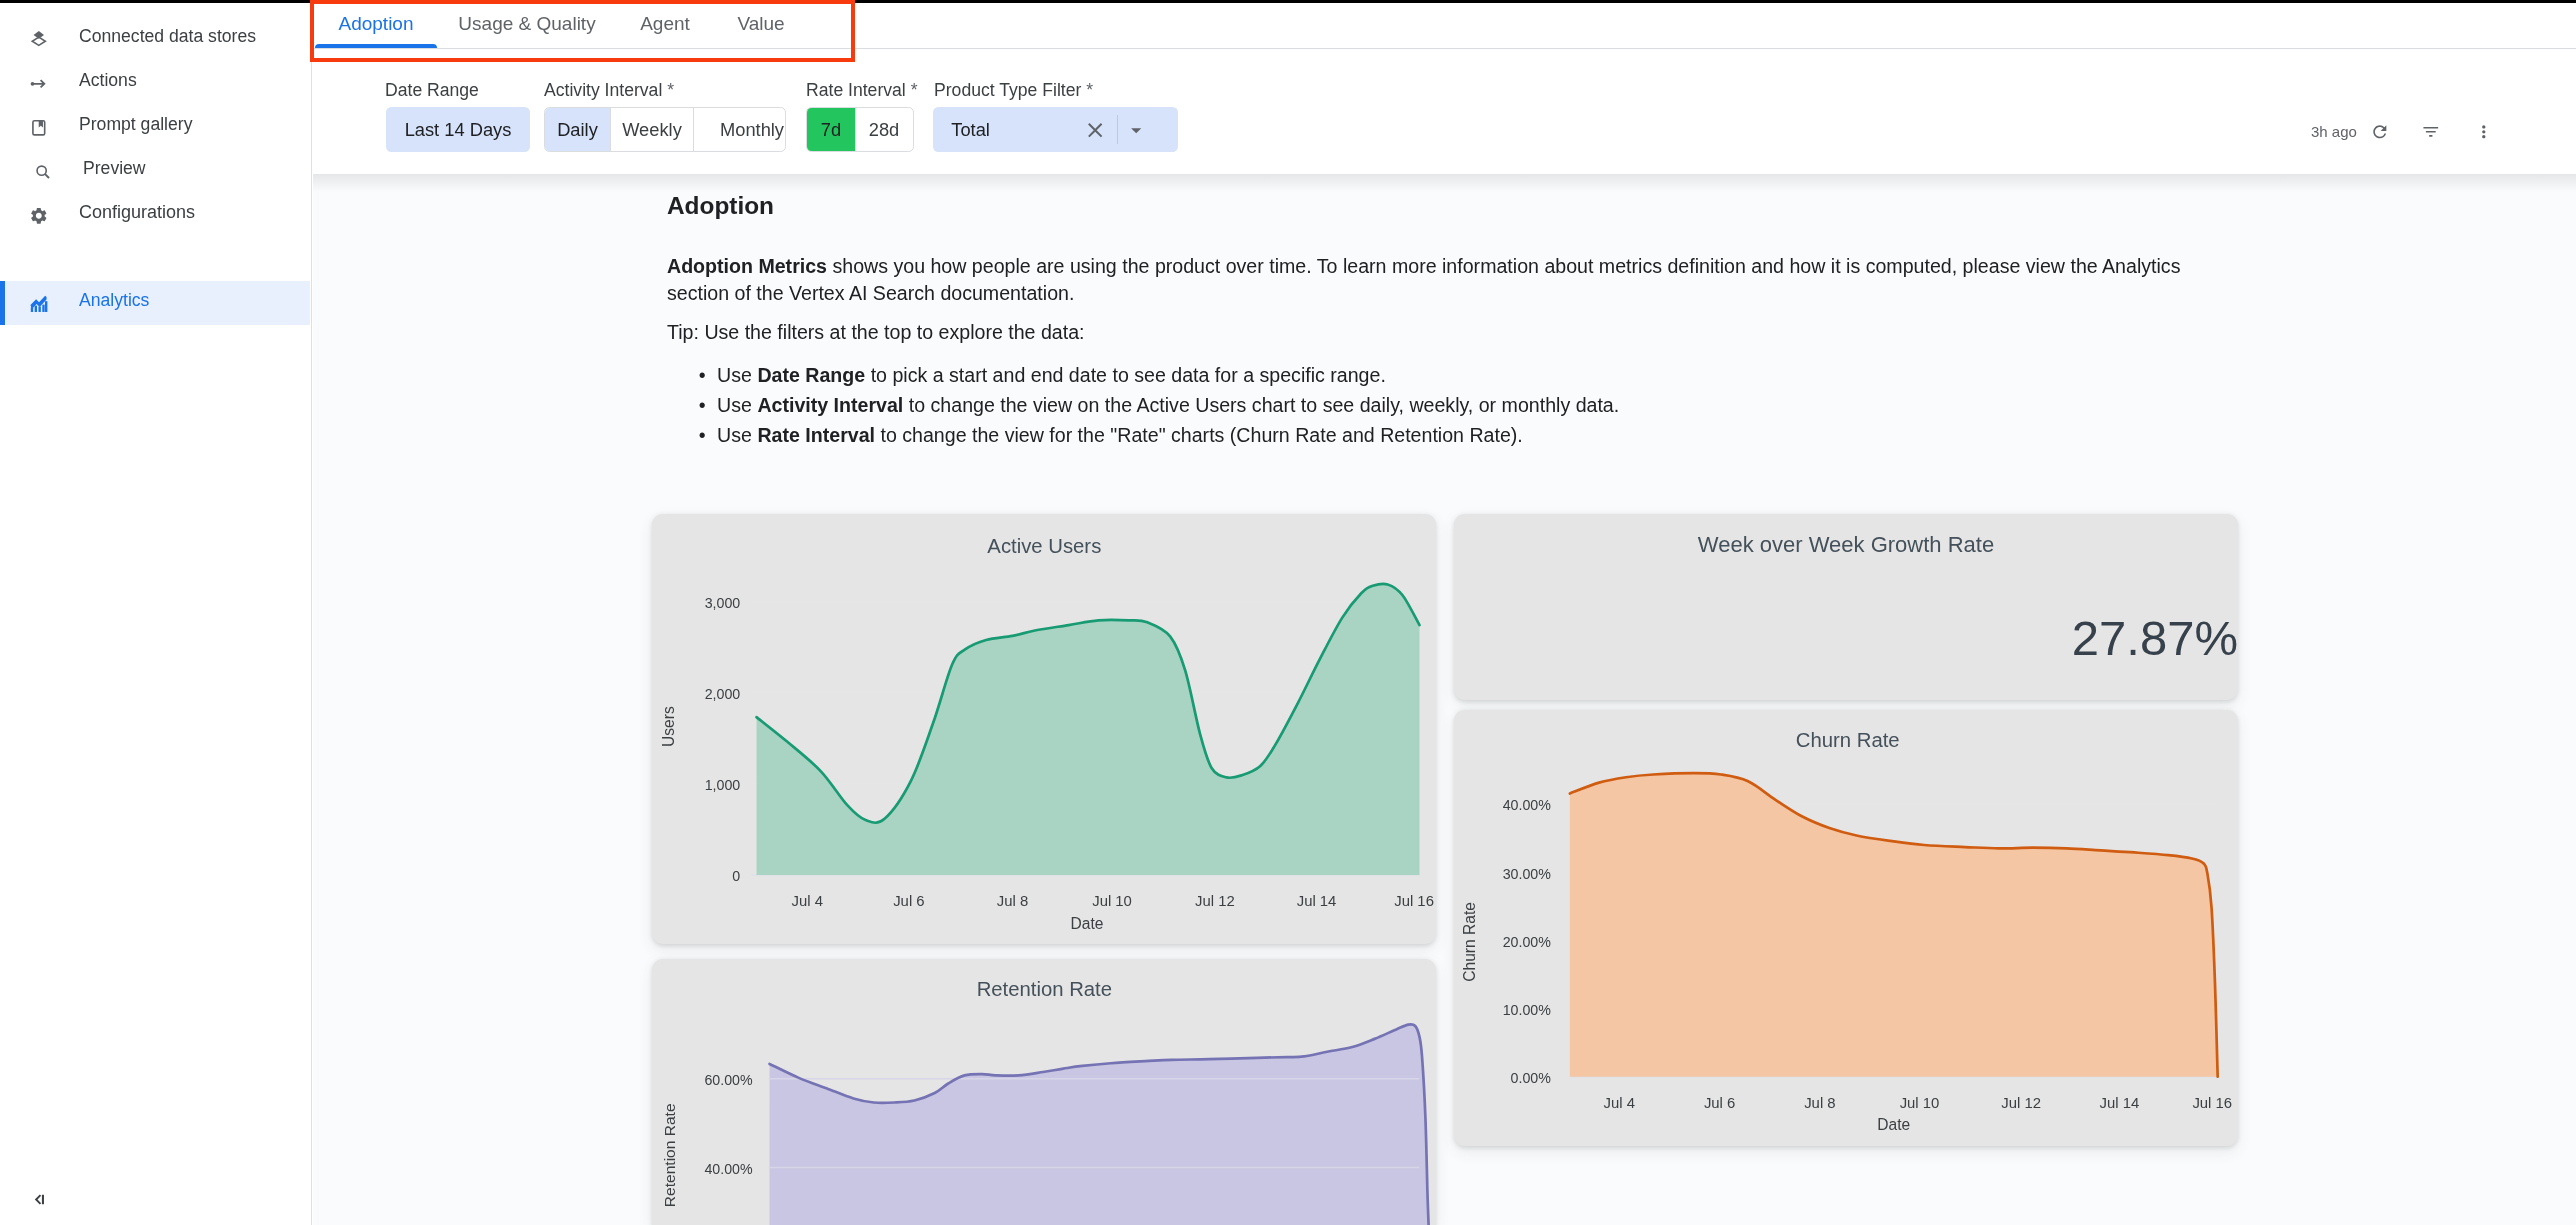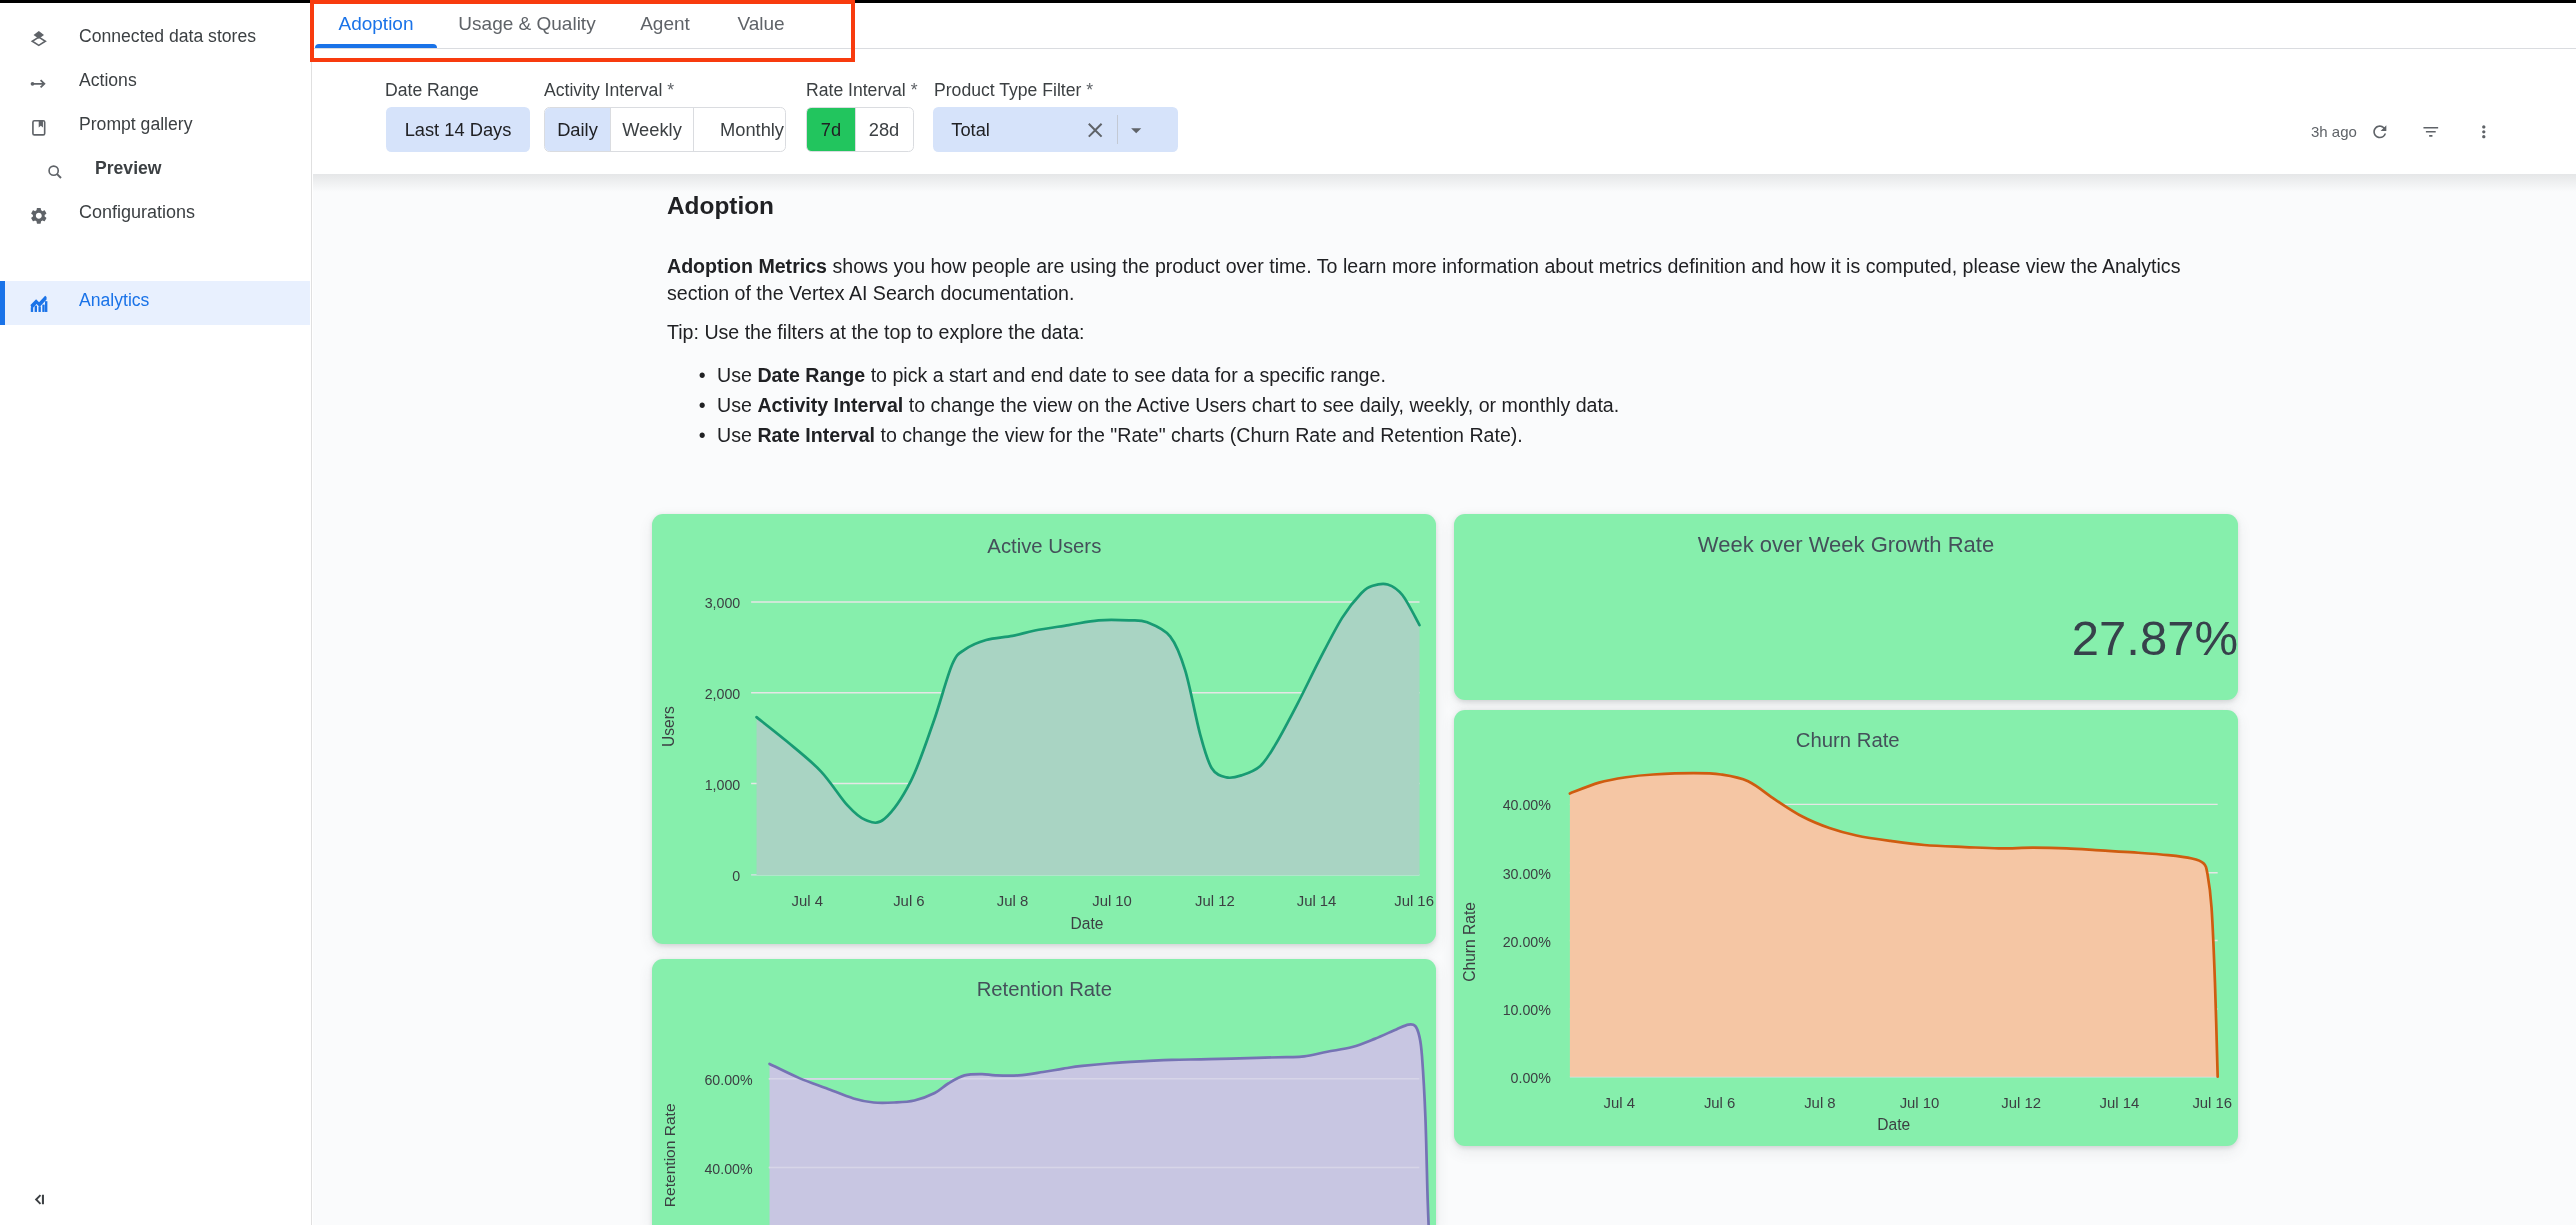--- a/index.html
+++ b/index.html
@@ -1,16 +1,16 @@
 <!DOCTYPE html>
 <html style="font-size:11px"><head><meta charset="utf-8"><style>
 * {margin:0;padding:0;box-sizing:border-box}
 html,body {width:2576px;height:1226px;background:#fff;font-family:"Liberation Sans",sans-serif;overflow:hidden}
 .abs {position:absolute}
-.card {position:absolute;background:#86efac;border-radius:11px;box-shadow:0 1.4px 4.1px rgba(60,64,67,.14),0 5.4px 15px rgba(60,64,67,.09)}
+.card {position:absolute;background:#e5e5e5;border-radius:11px;box-shadow:0 1.4px 4.1px rgba(60,64,67,.14),0 5.4px 15px rgba(60,64,67,.09)}
 .ctitle {position:absolute;width:100%;text-align:center;font-size:21px;color:#44505a}
 svg text {font-family:"Liberation Sans",sans-serif}
 </style></head>
 <body>
 <div class="abs" style="left:0;top:0;width:2576px;height:3.4px;background:#000"></div>
 
 <div class="abs" style="left:0;top:3.4px;width:312px;height:1222px;background:#fff;border-right:1.4px solid #e0e0e0">
 <div style="position:absolute;left:0;top:13.6px;width:310px;height:44px;">
       <svg viewBox="0 0 24 24" style="position:absolute;left:28.5px;top:12.2px;width:19.6px;height:19.6px">
         <path d="M12 10 L20 15 12 20 4 15 Z" fill="none" stroke="#5f6368" stroke-width="2"></path>
@@ -25,21 +25,21 @@
       </svg>
       <div style="position:absolute;left:79px;top:0;height:44px;line-height:38px;font-size:17.6px;color:#3c4043">Actions</div>
     </div>
 <div style="position:absolute;left:0;top:102px;width:310px;height:44px;">
       <svg viewBox="0 0 24 24" style="position:absolute;left:28.5px;top:12.2px;width:19.6px;height:19.6px">
         <rect x="4.8" y="3.3" width="14.4" height="17.4" rx="1.8" fill="none" stroke="#5f6368" stroke-width="2"></rect>
         <path d="M11.9 3.3h5.2v8.2l-2.6-2.1-2.6 2.1z" fill="#5f6368"></path>
       </svg>
       <div style="position:absolute;left:79px;top:0;height:44px;line-height:38px;font-size:17.6px;color:#3c4043">Prompt gallery</div>
     </div>
-<div style="position:absolute;left:16px;top:146px;width:248px;height:44px;font-weight:bold;">
+<div style="position:absolute;left:4px;top:146px;width:248px;height:44px;">
       <svg viewBox="0 0 24 24" style="position:absolute;left:28.5px;top:12.2px;width:19.6px;height:19.6px">
         <circle cx="10.6" cy="10.6" r="5.6" fill="none" stroke="#5f6368" stroke-width="2"></circle>
         <path d="M14.8 14.8L19.6 19.6" stroke="#5f6368" stroke-width="2.4"></path>
       </svg>
       <div style="position:absolute;left:79px;top:0;height:44px;line-height:38px;font-size:17.6px;color:#3c4043">Preview</div>
     </div>
 <div style="position:absolute;left:0;top:190px;width:310px;height:44px;">
       <svg viewBox="0 0 24 24" style="position:absolute;left:28.5px;top:12.2px;width:19.6px;height:19.6px">
         <path fill="#5f6368" d="M19.14 12.94c.04-.3.06-.61.06-.94 0-.32-.02-.64-.07-.94l2.03-1.58a.49.49 0 00.12-.61l-1.92-3.32a.488.488 0 00-.59-.22l-2.39.96c-.5-.38-1.03-.7-1.62-.94l-.36-2.54a.484.484 0 00-.48-.41h-3.84c-.24 0-.43.17-.47.41l-.36 2.54c-.59.24-1.13.57-1.62.94l-2.39-.96c-.22-.08-.47 0-.59.22L2.74 8.87c-.12.21-.08.47.12.61l2.03 1.58c-.05.3-.09.63-.09.94s.02.64.07.94l-2.03 1.58a.49.49 0 00-.12.61l1.92 3.32c.12.22.37.29.59.22l2.39-.96c.5.38 1.03.7 1.62.94l.36 2.54c.05.24.24.41.48.41h3.84c.24 0 .44-.17.47-.41l.36-2.54c.59-.24 1.13-.56 1.62-.94l2.39.96c.22.08.47 0 .59-.22l1.92-3.32c.12-.22.07-.47-.12-.61l-2.01-1.58zM12 15.6c-1.98 0-3.6-1.62-3.6-3.6s1.62-3.6 3.6-3.6 3.6 1.62 3.6 3.6-1.62 3.6-3.6 3.6z"></path>
       </svg>

